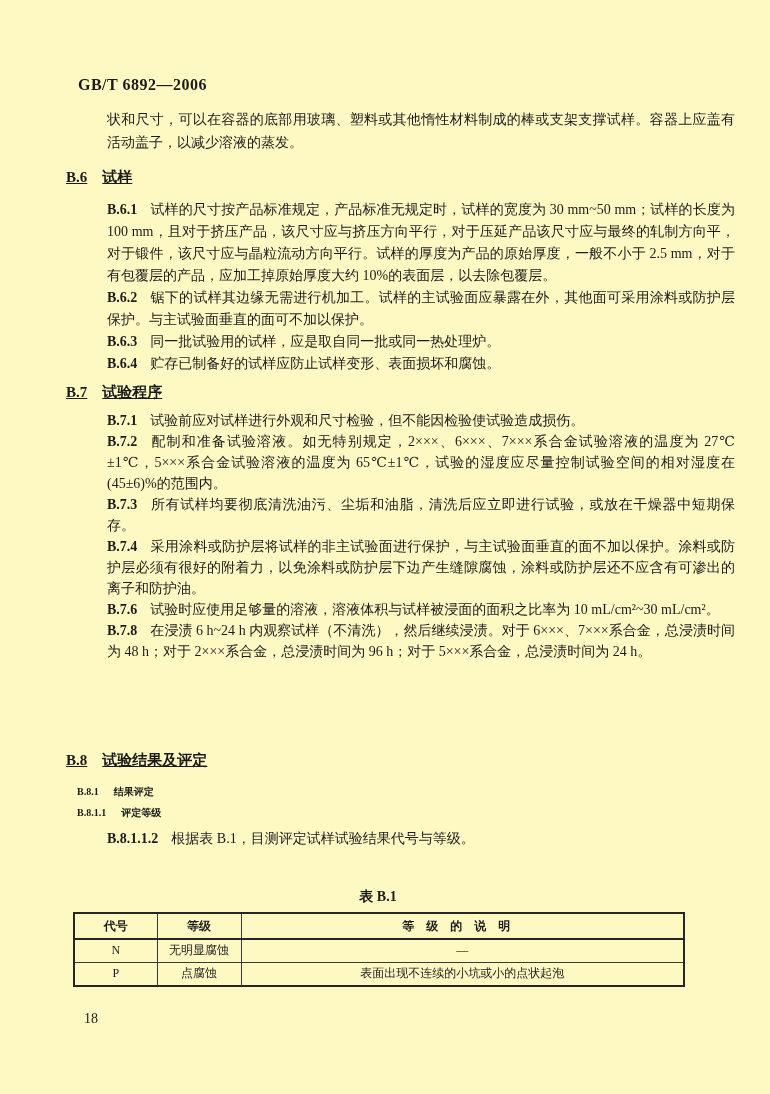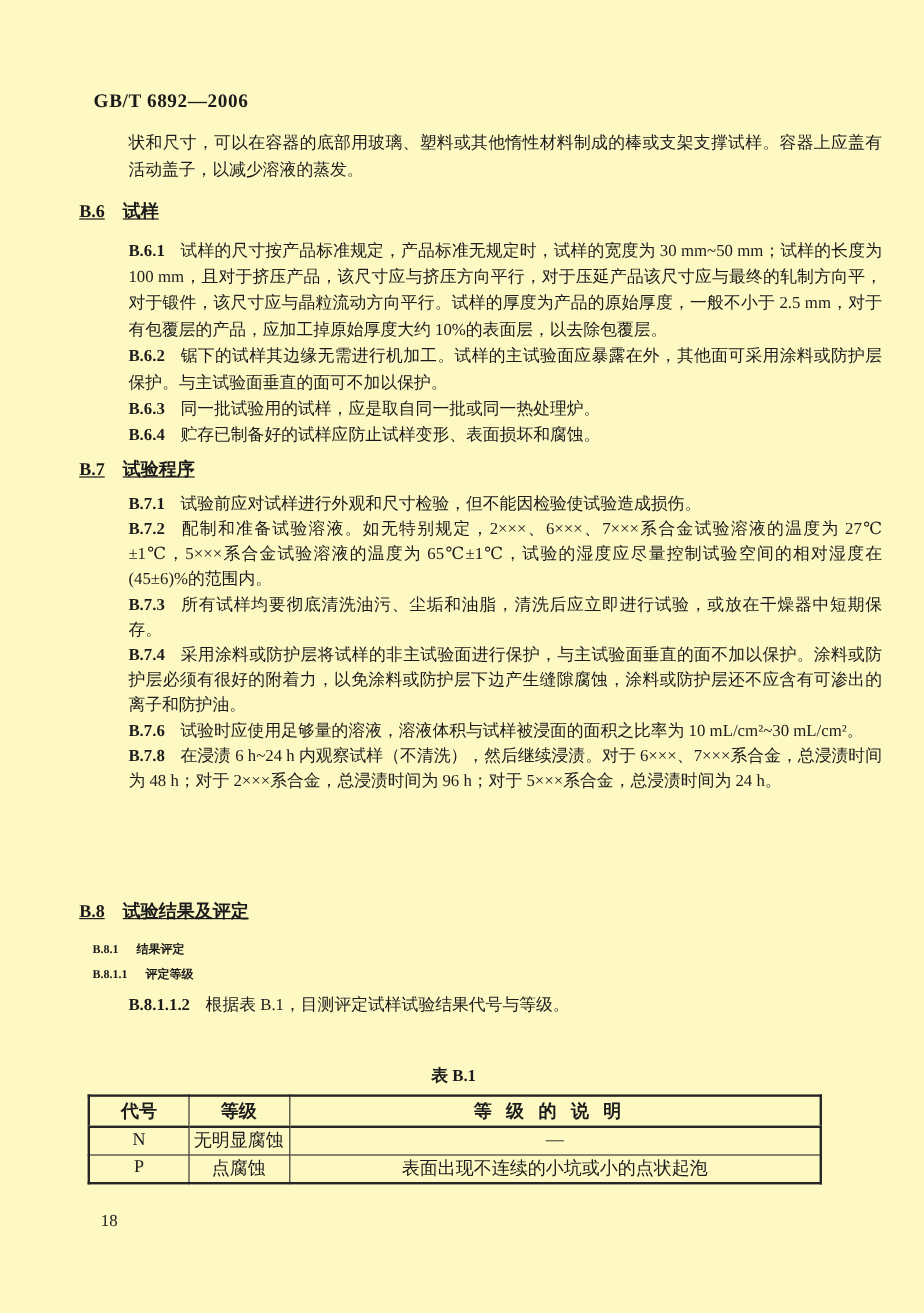--- a/index.html
+++ b/index.html
@@ -37,21 +37,21 @@
   }
   .hsec .cnum, .hsub .cnum { margin-right:15px; }
   .tbl-caption {
     left:73px; width:610px; top:888px;
     text-align:center; font-size:14px; font-weight:bold;
   }
   table.tbl {
     position:absolute; left:73px; top:912px;
     width:610px; border-collapse:collapse; table-layout:fixed;
     border:2px solid #262626;
-    font-size:15px; color:#1b1b1b;padding-left:13px;
+    font-size:12px; color:#1b1b1b;padding-left:13px;
   }
   table.tbl th, table.tbl td {
     border:1px solid #3a3a3a;
     padding:0 4px;
     text-align:center;
     font-weight:normal;
     overflow:hidden;
   }
   table.tbl thead th { border-bottom:2px solid #262626; font-weight:bold; }
   table.tbl thead tr { height:26px; }

